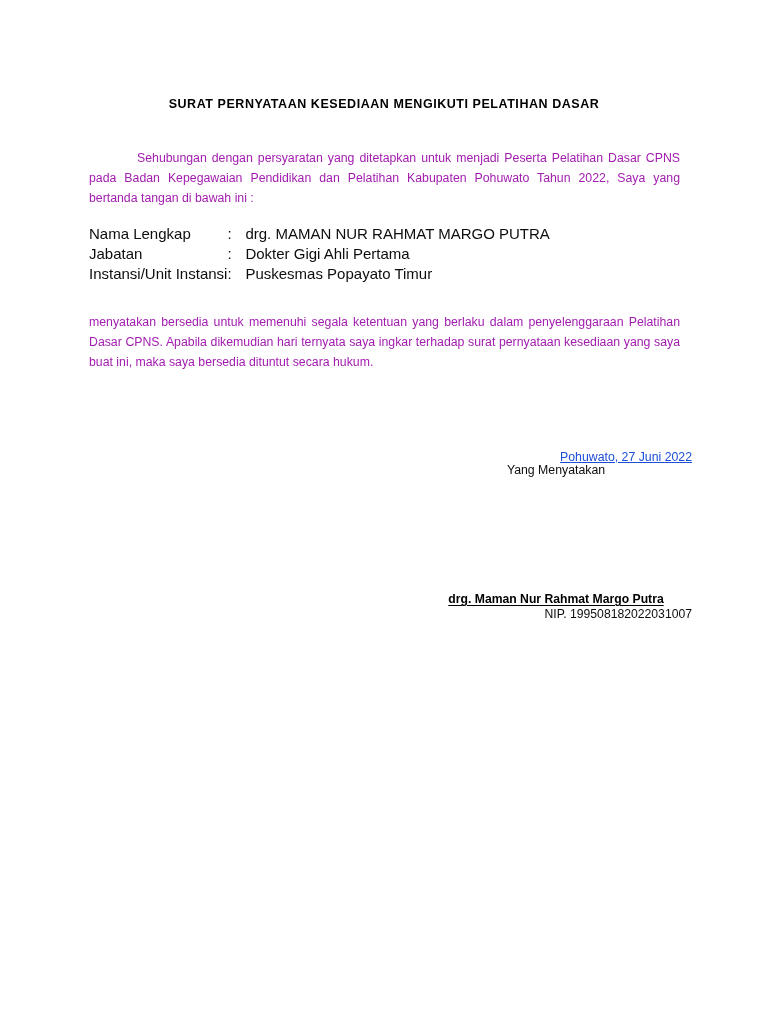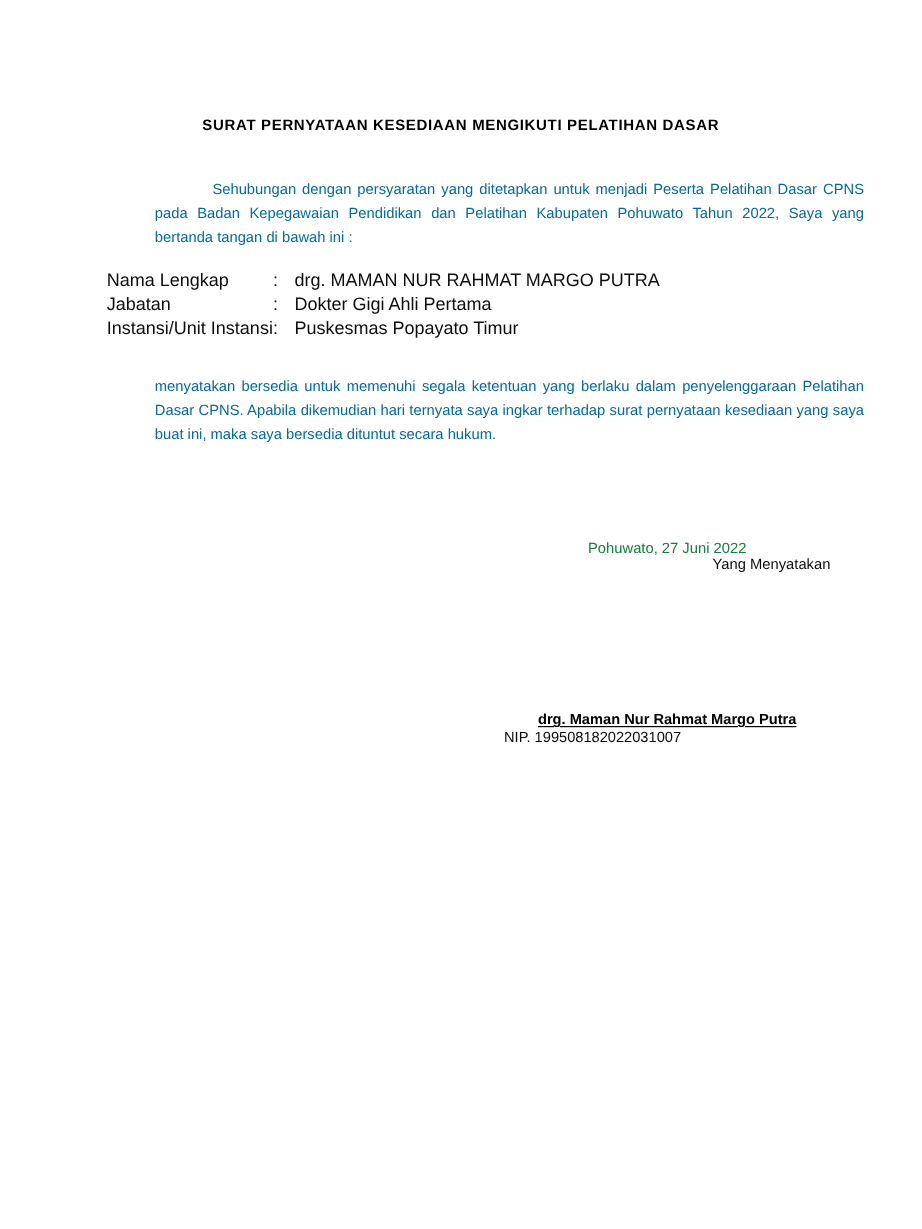--- a/index.html
+++ b/index.html
@@ -44,22 +44,21 @@
 
   
   .para {
     position: absolute;
     left: 89px;
     width: 591px;
     font-size: 12.3px;
     line-height: 20.2px;
     text-align: justify;
     text-justify: inter-word;
-    color: #0369a1;
-    margin-left: 40px;
+    color: #a21caf;
   }
   .para.indent {
     text-indent: 48px;
   }
   #para-1 { top: 148px; }
   #para-2 { top: 312px; }
   #para-3 { top: 382px; }
 
   
   .fields {
@@ -82,32 +81,33 @@
   .fld-label { width: 136px; }
   .fld-colon { width: 18px; }
   .fld-value { padding-left: 1px; }
 
   
   .sig-place {
     position: absolute;
     left: 420px;
     top: 451px;
     width: 272px;
-    text-align: center;
+    text-align: right;
     font-size: 12.3px;
     line-height: 13.5px;
     white-space: nowrap;
-    color: #15803d;
+    color: #1d4ed8;
+    text-decoration: underline;
   }
   .sig-role {
     position: absolute;
     left: 420px;
     top: 464px;
     width: 272px;
-    text-align: right;
+    text-align: center;
     font-size: 12.3px;
     line-height: 13.5px;
     white-space: nowrap;
     color: #0d0d0d;
   }
   .sig-name {
     position: absolute;
     left: 420px;
     top: 592px;
     width: 272px;
@@ -120,21 +120,21 @@
   }
   .sig-name span.u {
     text-decoration: underline;
     text-underline-offset: 2px;
   }
   .sig-nip {
     position: absolute;
     left: 420px;
     top: 607px;
     width: 272px;
-    text-align: left;
+    text-align: right;
     font-size: 12.2px;
     line-height: 15px;
     white-space: nowrap;
     color: #0d0d0d;
   }
 </style>
 </head>
 <body>
 
 <div class="page">

